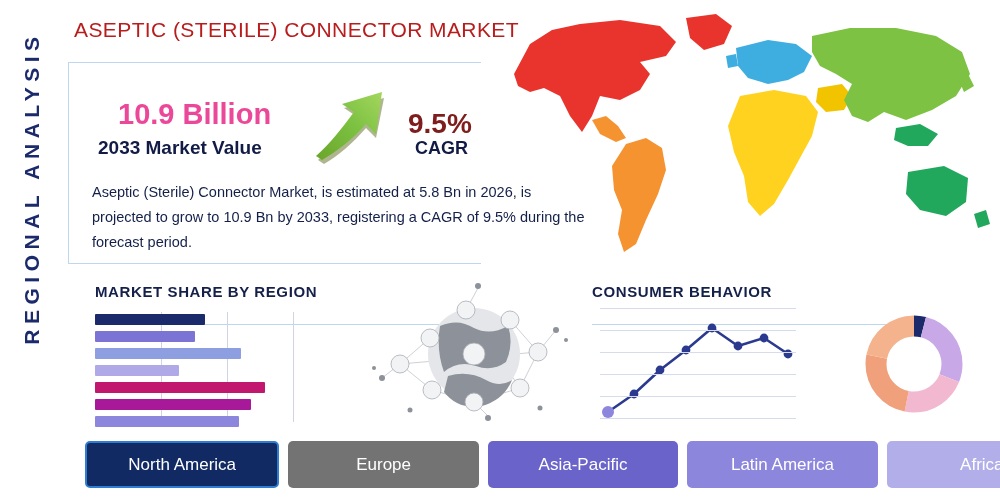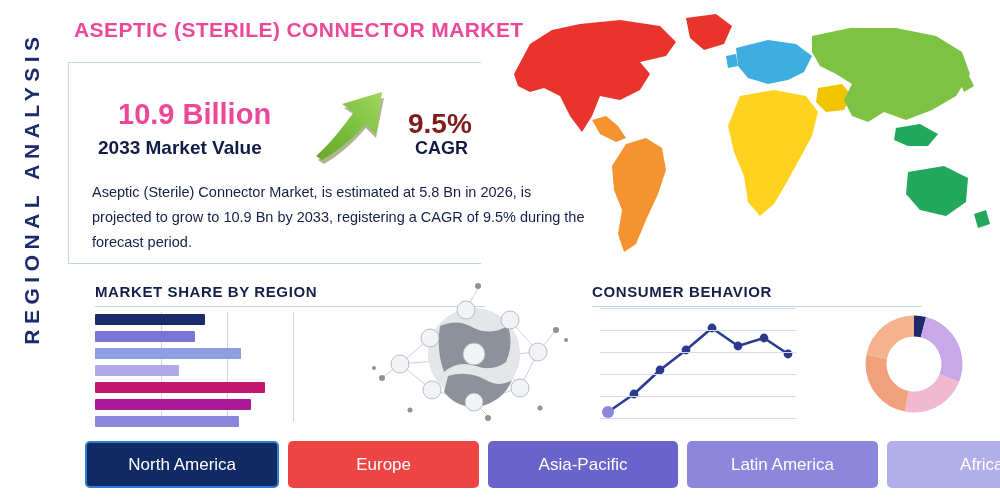--- a/index.html
+++ b/index.html
@@ -13,21 +13,21 @@
     position:absolute;left:-148px;top:176px;width:360px;
     transform:rotate(-90deg);
     text-align:center;
     font-size:21px;letter-spacing:5.5px;font-weight:bold;color:#1b2a6b;
     font-family:"Liberation Sans",sans-serif;
   }
 
   
   .title{
     position:absolute;left:74px;top:18px;
-    font-size:21px;font-weight:bold;color:#ec4899;letter-spacing:.4px;
+    font-size:21px;font-weight:normal;color:#b91c1c;letter-spacing:.4px;
     font-family:"Liberation Sans",sans-serif;
   }
 
   
   .card{
     position:absolute;left:68px;top:62px;width:412px;height:200px;
     border-top:1.5px solid #bfd6ef;
     border-left:1.5px solid #bfd6ef;
     border-bottom:1.5px solid #bfd6ef;
   }
@@ -45,21 +45,21 @@
   }
   .arrow{position:absolute;left:310px;top:86px;width:86px;height:78px;}
   .para{
     position:absolute;left:92px;top:180px;width:500px;
     font-size:14.5px;line-height:25px;color:#14204a;
   }
 
   
   .sechead{
     position:absolute;font-size:15px;font-weight:bold;color:#14204a;letter-spacing:.6px;
-    padding-bottom:6px;
+    padding-bottom:24px;
   }
   #msbr{left:95px;top:283px;width:390px;border-bottom:1.5px solid #bfd6ef;}
   #cbeh{left:592px;top:283px;width:330px;border-bottom:1.5px solid #bfd6ef;}
 
   
   .barchart{position:absolute;left:95px;top:312px;width:200px;height:110px;}
   .bargrid{position:absolute;top:0;bottom:0;width:1px;background:#cfd4e4;}
   .bar{position:absolute;height:11px;border-radius:1px;}
 
   
@@ -70,21 +70,21 @@
   .donutwrap{position:absolute;left:860px;top:310px;width:108px;height:108px;}
 
   
   .chips{position:absolute;left:85px;top:441px;width:992px;height:47px;display:flex;gap:9px;}
   .chip{
     flex:1;display:flex;align-items:center;justify-content:center;
     border-radius:5px;color:#fff;font-size:17px;
     font-family:"Liberation Sans",sans-serif;
   }
   .chip.na{background:#112a63;border:2px solid #2e7dd1;}
-  .chip.eu{background:#ef4444;}
+  .chip.eu{background:#737373;}
   .chip.ap{background:#6a63c9;}
   .chip.la{background:#8d86dd;}
   .chip.af{background:#b2aee9;}
 
   
   .map{position:absolute;left:500px;top:4px;width:500px;height:268px;}
   
   .globe{position:absolute;left:370px;top:268px;width:215px;height:160px;}
 </style>
 </head>

